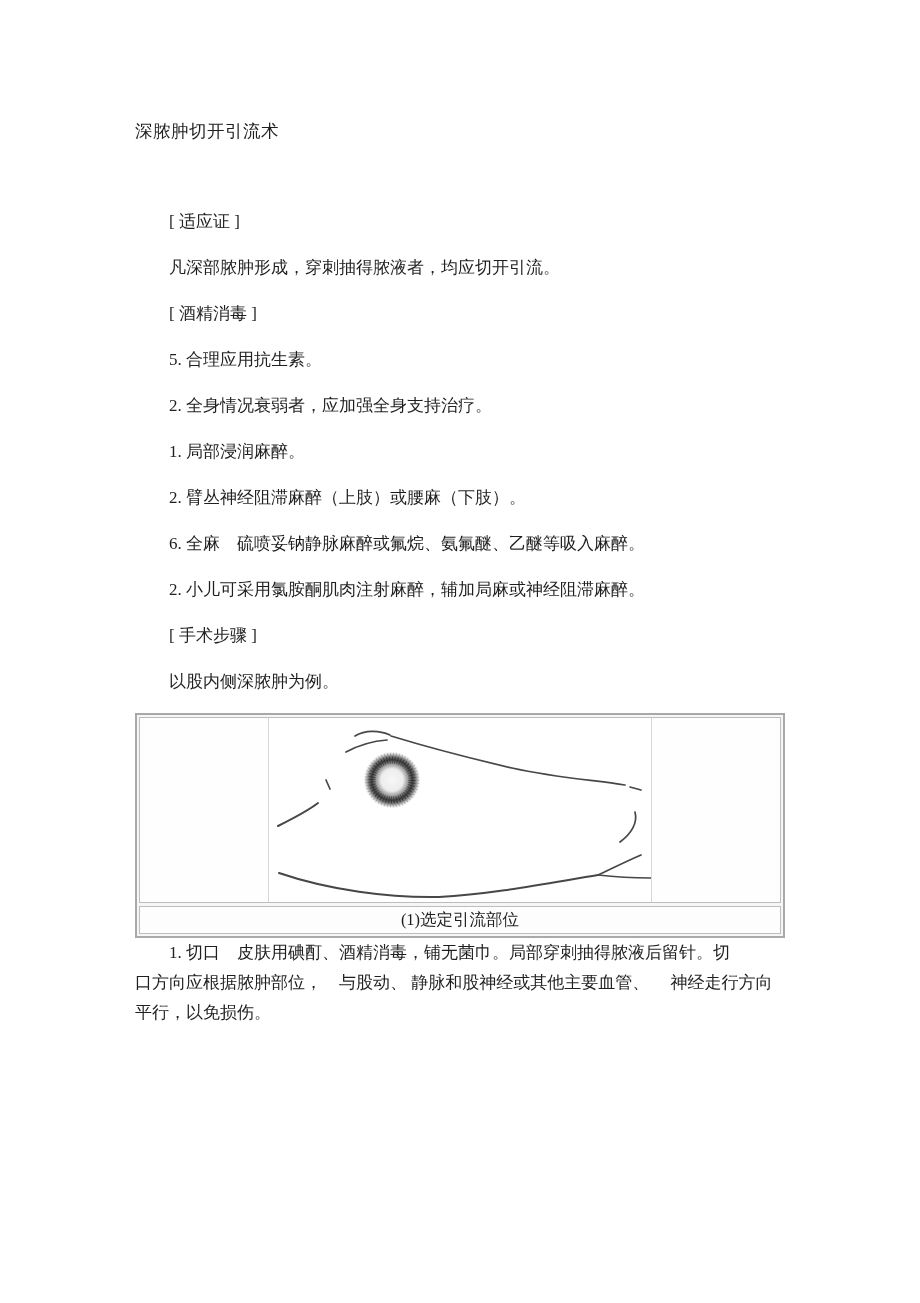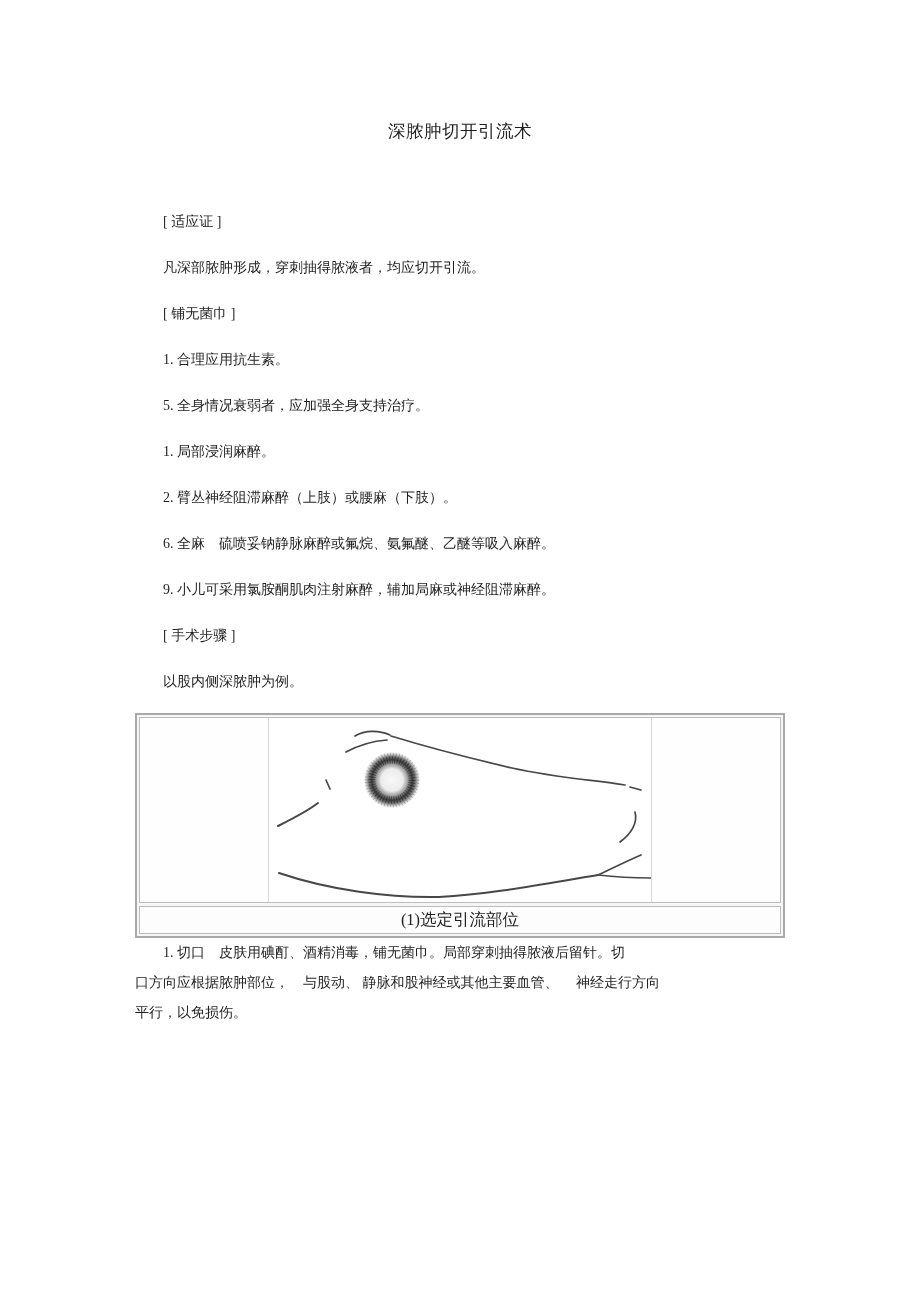--- a/index.html
+++ b/index.html
@@ -13,26 +13,26 @@
     overflow: hidden;
     font-family: "Liberation Serif", "DejaVu Serif", serif;
     color: #1f1f1f;
   }
   .doc {
     padding: 116px 135px 0 135px;
   }
   .title {
     font-size: 17.5px;
     line-height: 30px;
-    text-align: center;
+    text-align: left;
     margin: 0 0 61px 0;
     letter-spacing: 0.5px;
   }
   p.line {
-    font-size: 14px;
+    font-size: 17px;
     line-height: 30px;
     margin: 0 0 16px 0;
     text-indent: 2em;
     white-space: pre-wrap;
   }
   .figure {
     margin: 12px 0 0 0;
     border: 2px solid #a9a9a9;
     padding: 2px;
     background: #f6f6f6;
@@ -68,28 +68,28 @@
 </head>
 <body>
 
 <div class="doc">
 
   <p class="title">深脓肿切开引流术</p>
 
   <p class="line">[ 适应证 ]</p>
   <p class="line">凡深部脓肿形成，穿刺抽得脓液者，均应切开引流。</p>
 
-  <p class="line">[ 铺无菌巾 ]</p>
-  <p class="line">1. 合理应用抗生素。</p>
-  <p class="line">5. 全身情况衰弱者，应加强全身支持治疗。</p>
+  <p class="line">[ 酒精消毒 ]</p>
+  <p class="line">5. 合理应用抗生素。</p>
+  <p class="line">2. 全身情况衰弱者，应加强全身支持治疗。</p>
 
   <p class="line">1. 局部浸润麻醉。</p>
   <p class="line">2. 臂丛神经阻滞麻醉（上肢）或腰麻（下肢）。</p>
   <p class="line">6. 全麻　硫喷妥钠静脉麻醉或氟烷、氨氟醚、乙醚等吸入麻醉。</p>
-  <p class="line">9. 小儿可采用氯胺酮肌肉注射麻醉，辅加局麻或神经阻滞麻醉。</p>
+  <p class="line">2. 小儿可采用氯胺酮肌肉注射麻醉，辅加局麻或神经阻滞麻醉。</p>
 
   <p class="line">[ 手术步骤 ]</p>
   <p class="line">以股内侧深脓肿为例。</p>
 
   <div class="figure">
     <div class="fig-image-row">
       <div class="fig-image">
         <svg viewBox="0 0 382 184" xmlns="http://www.w3.org/2000/svg">
           <defs>
             <radialGradient id="absGrad" cx="50%" cy="50%" r="50%">

